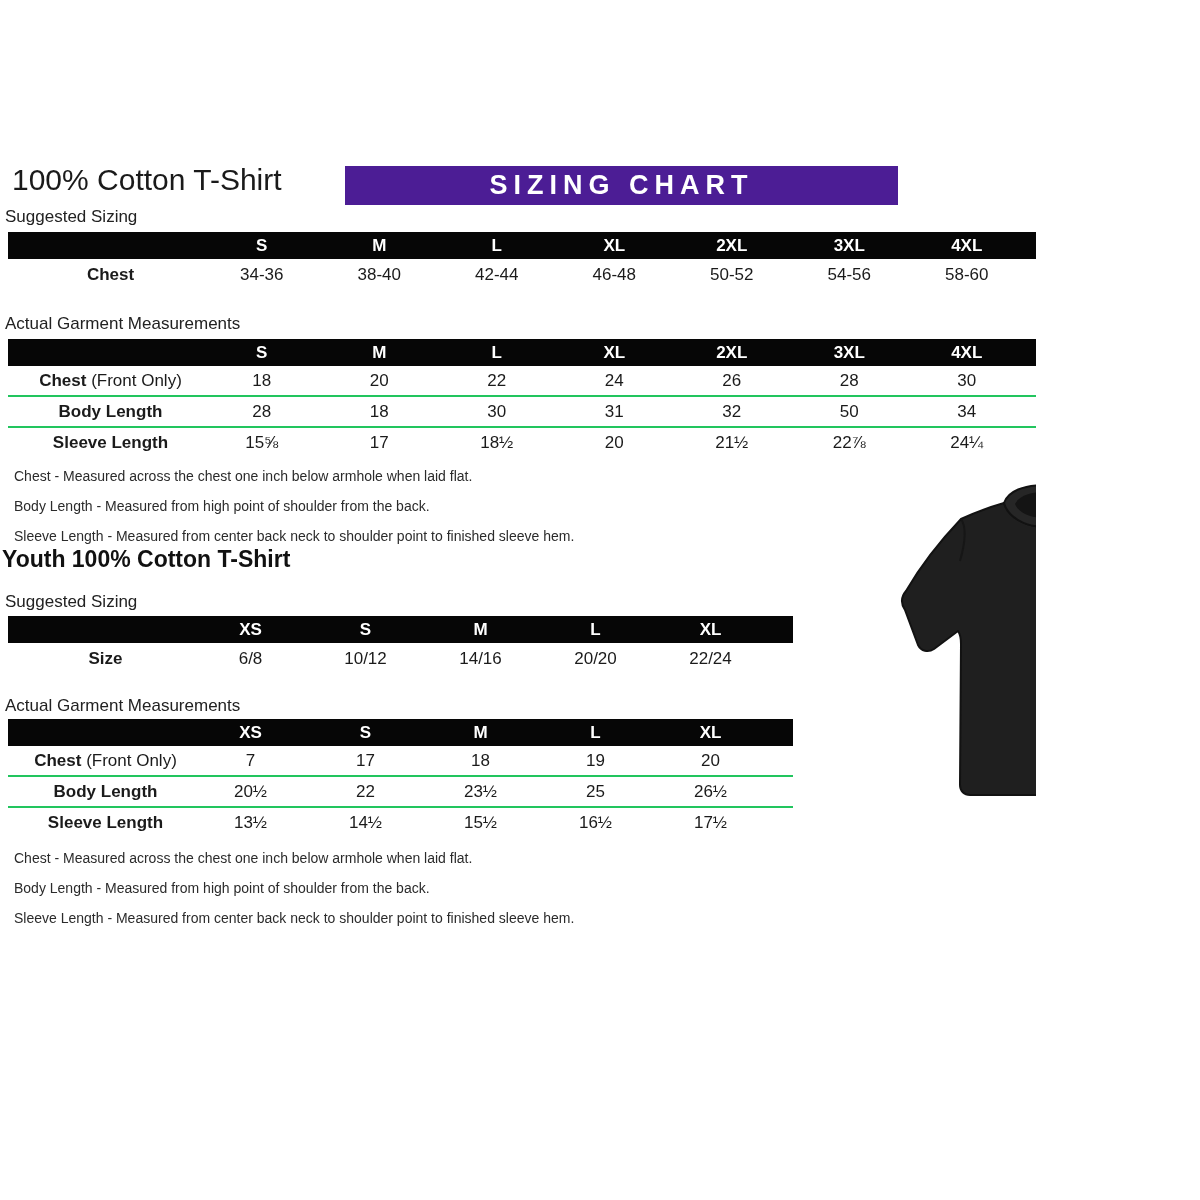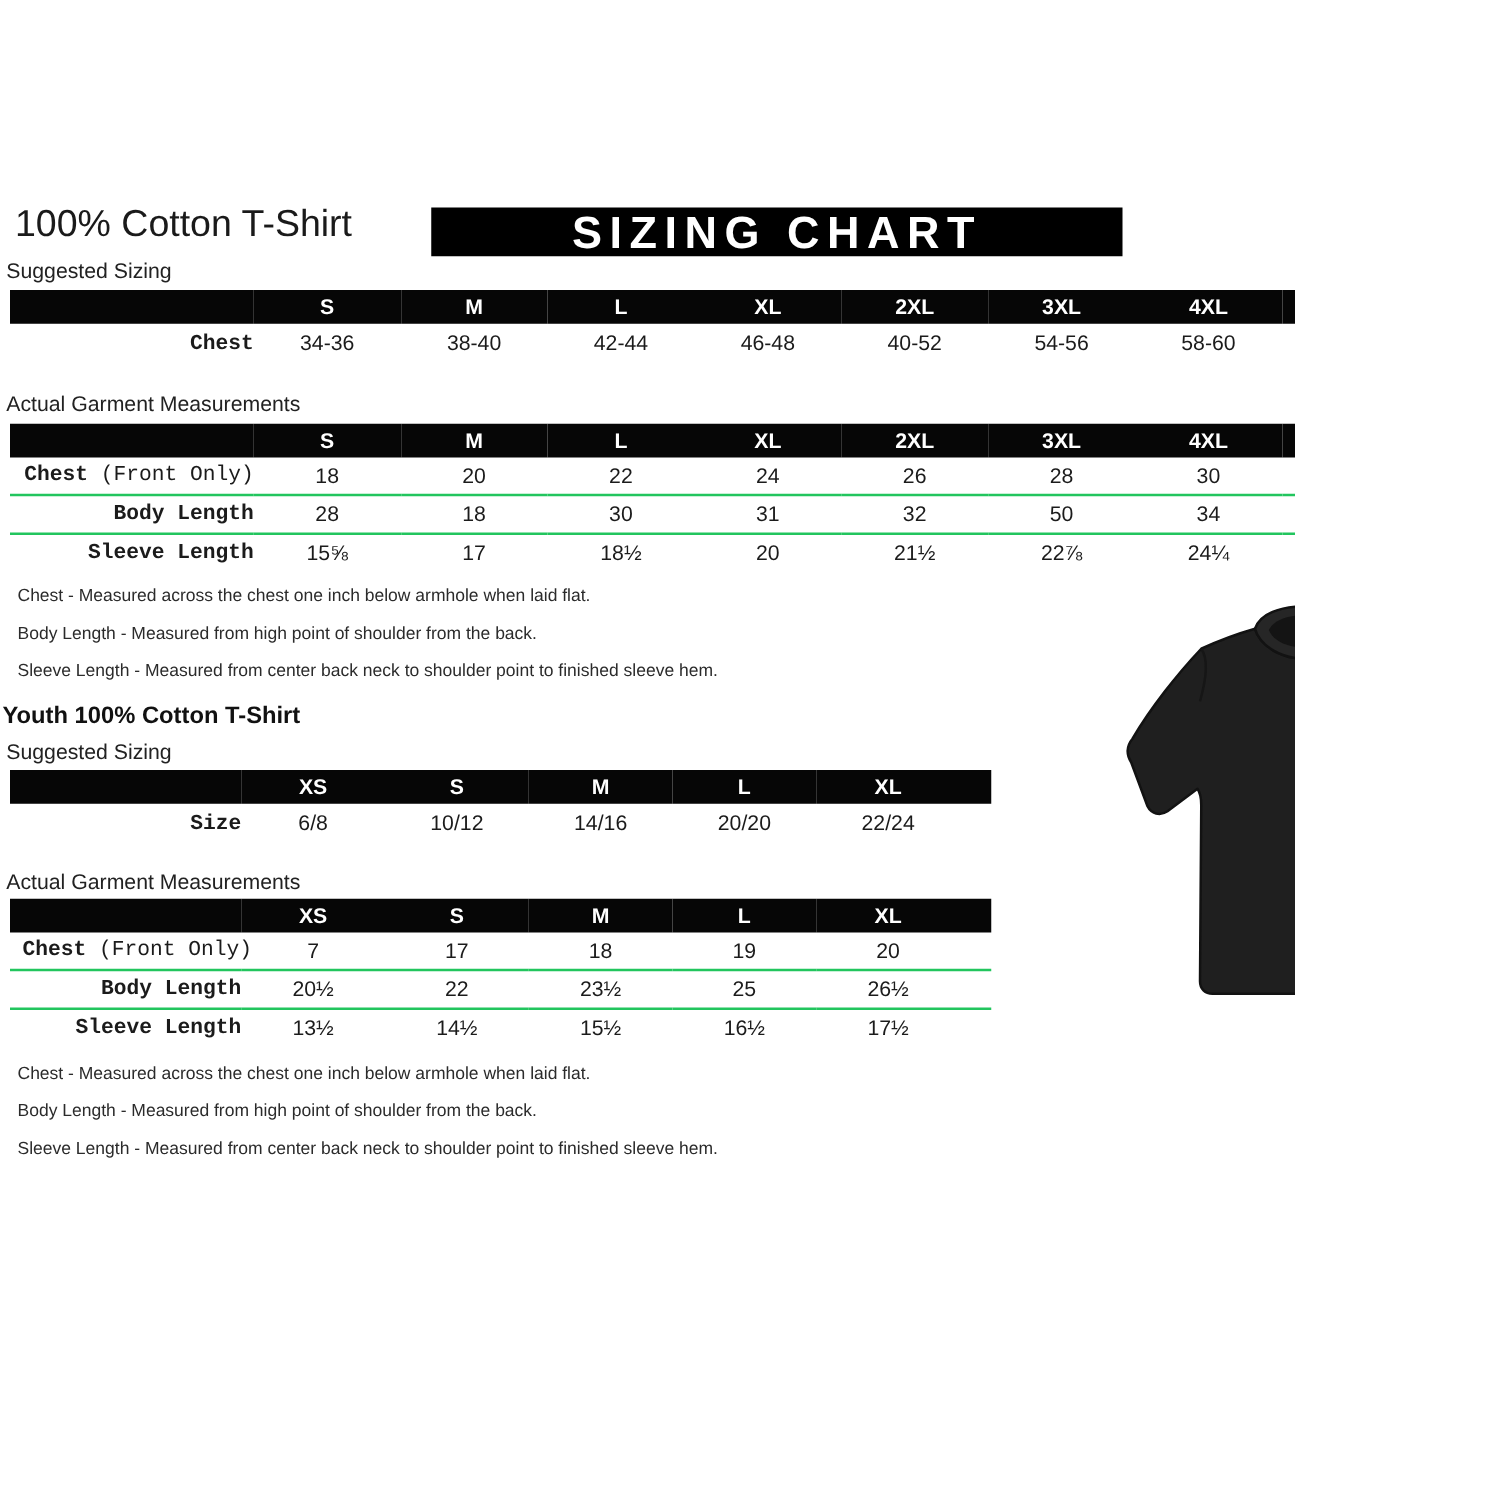--- a/index.html
+++ b/index.html
@@ -10,53 +10,53 @@
     font-family:"Liberation Sans","DejaVu Sans",sans-serif;
     color:#1b1b1b;
     overflow:hidden;
   }
   .adult-title{
     position:absolute;left:12px;top:163px;
     font-size:30px;font-weight:400;color:#1a1a1a;white-space:nowrap;
   }
   .banner{
     position:absolute;left:345px;top:166px;width:553px;height:39px;
-    background:#000000;color:#ffffff;
-    font-size:36px;font-weight:700;letter-spacing:6px;
+    background:#4c1d95;color:#ffffff;
+    font-size:27px;font-weight:700;letter-spacing:6px;
     text-align:center;line-height:39px;white-space:nowrap;
   }
   .section-label{
     position:absolute;left:5px;
     font-size:17px;font-weight:400;color:#222222;white-space:nowrap;
   }
   table.sizing{
     position:absolute;left:8px;
     border-collapse:collapse;table-layout:fixed;
   }
   table.sizing th{
     background:#060606;color:#ffffff;
     font-size:17px;font-weight:700;text-align:center;
     height:27px;padding:0;
   }
   table.sizing td{
     font-size:17px;color:#1b1b1b;text-align:center;
     height:29px;padding:0;
   }
   table.sizing td.rowlabel{
-    text-align:right;padding-left:10px;font-weight:700;white-space:nowrap;font-family:Liberation Mono, monospace;
+    text-align:center;padding-left:10px;font-weight:700;white-space:nowrap;
   }
   table.sizing td.rowlabel .suffix{font-weight:400;}
   table.sizing tr.sep td{border-top:2px solid #22c55e;}
   .notes{
     position:absolute;left:14px;
     font-size:14px;color:#2b2b2b;line-height:30px;white-space:nowrap;
   }
   .youth-title{
     position:absolute;left:2px;top:546px;
-    font-size:19px;font-weight:700;color:#111111;white-space:nowrap;margin-top:16px;
+    font-size:23px;font-weight:700;color:#111111;white-space:nowrap;
   }
   .tshirt{
     position:absolute;left:898px;top:477px;width:296px;height:330px;
   }
 </style>
 </head>
 <body>
 
 <div class="page">
 
@@ -89,21 +89,21 @@
         <th>5XL</th>
       </tr>
     </thead>
     <tbody>
       <tr style="height:32px;">
         <td class="rowlabel">Chest</td>
         <td>34-36</td>
         <td>38-40</td>
         <td>42-44</td>
         <td>46-48</td>
-        <td>40-52</td>
+        <td>50-52</td>
         <td>54-56</td>
         <td>58-60</td>
         <td>62-64</td>
       </tr>
     </tbody>
   </table>
 
   <div class="section-label" style="top:314px;">Actual Garment Measurements</div>
   <table class="sizing" style="top:339px;width:1135px;">
     <colgroup>

